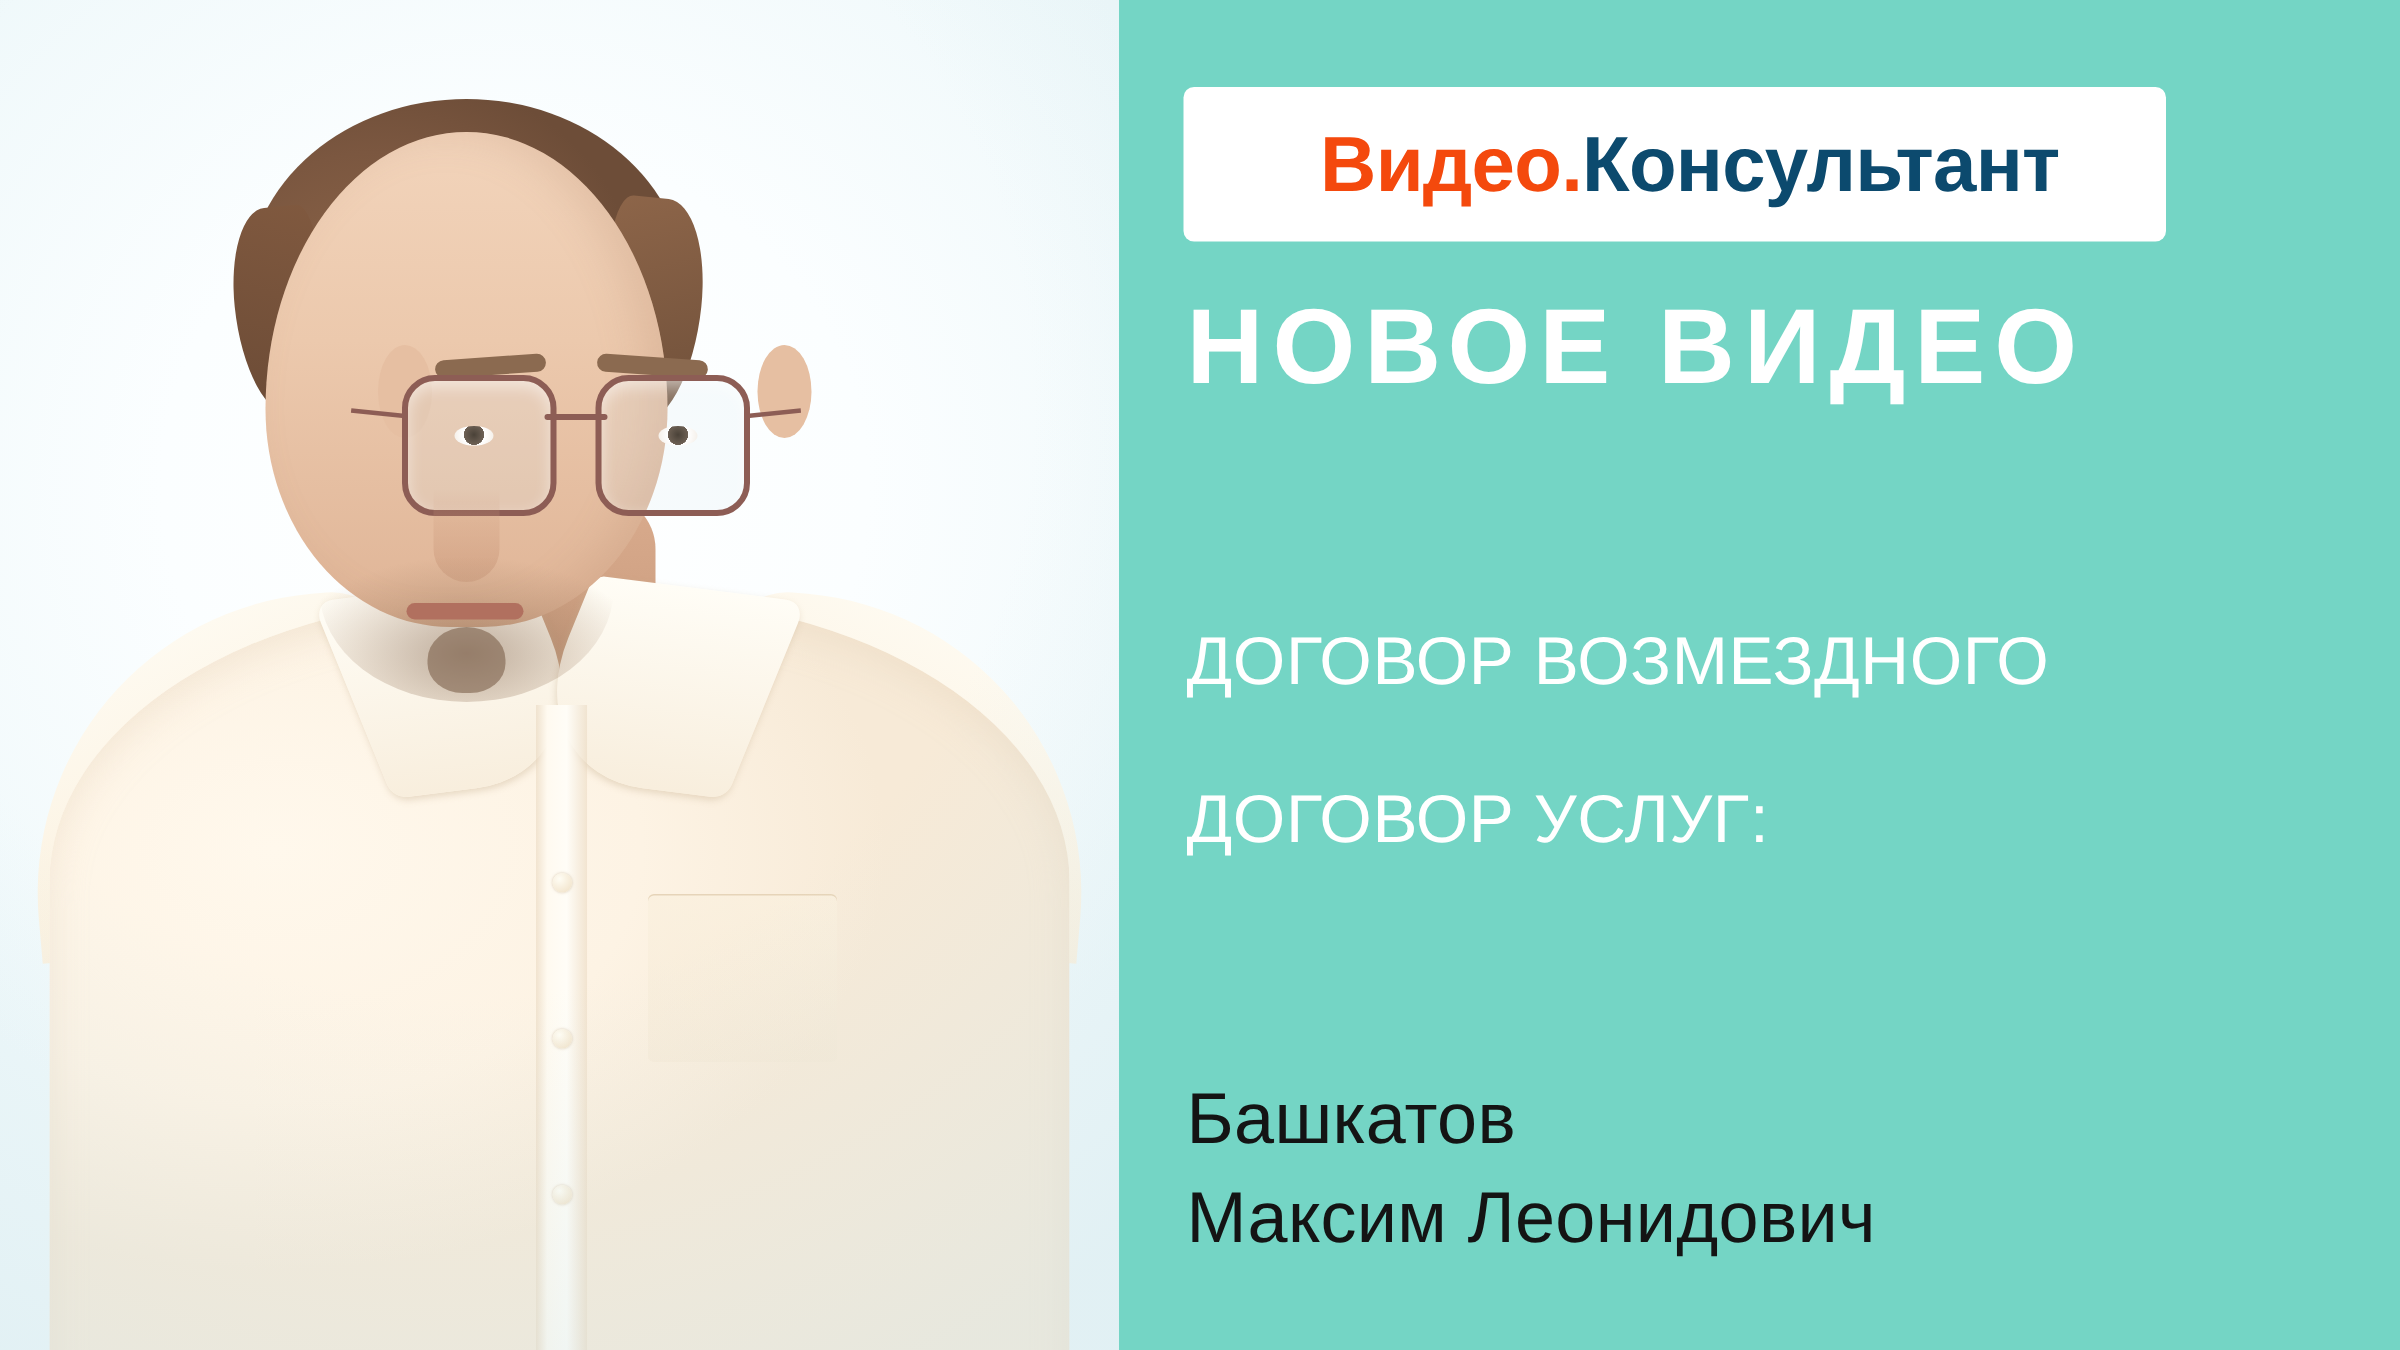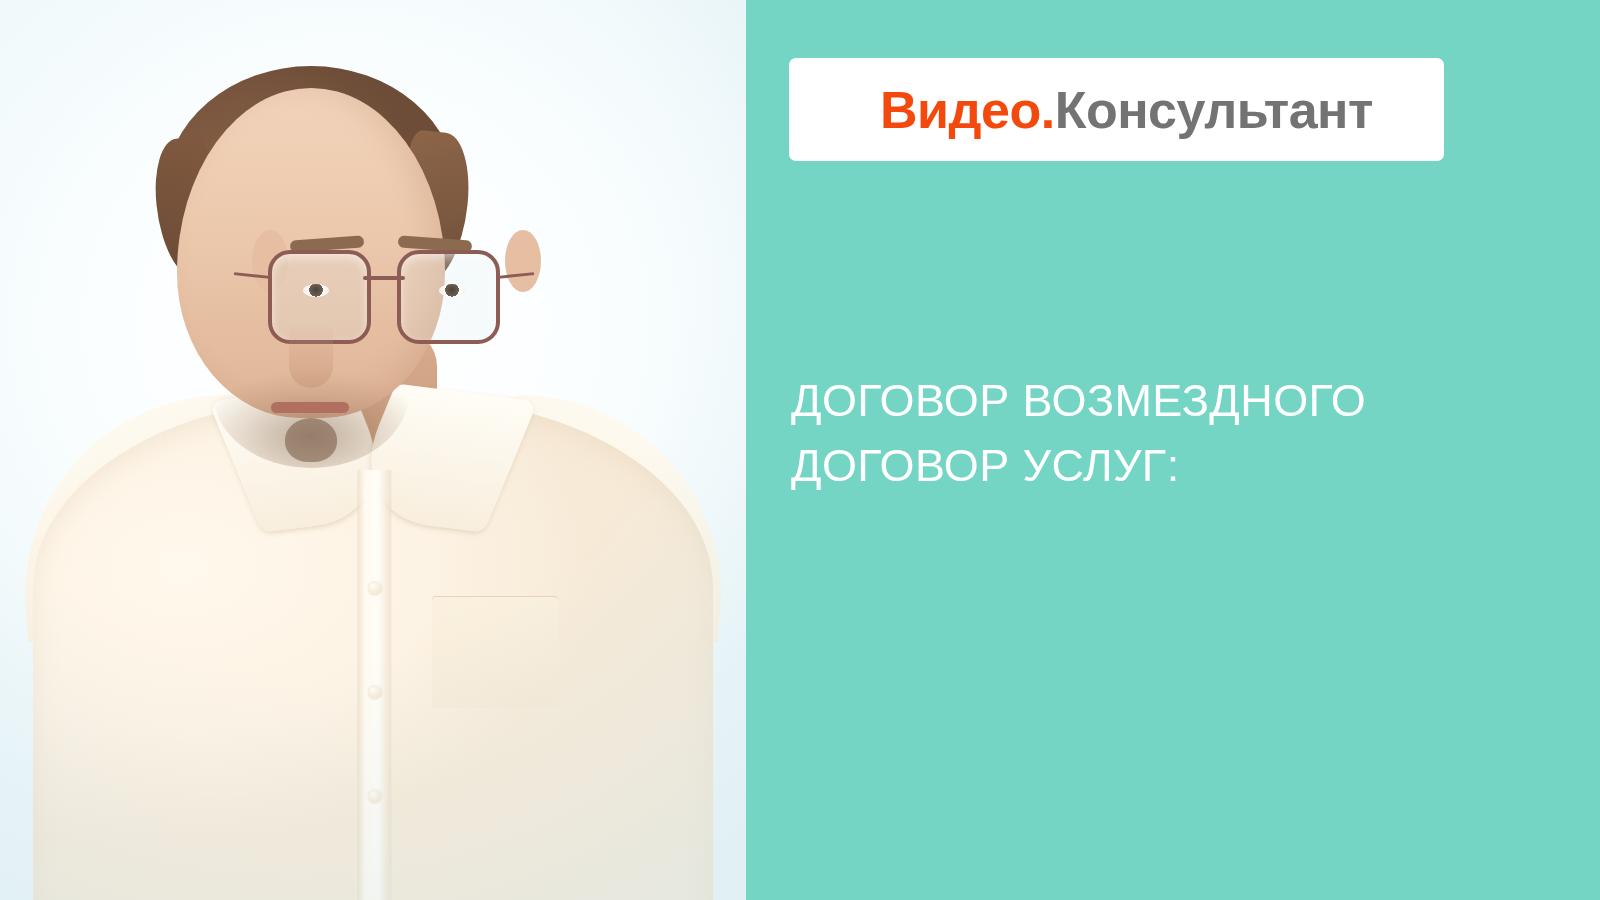--- a/index.html
+++ b/index.html
@@ -247,21 +247,21 @@
   }
   .logo-text {
     font-size: 52px;
     font-weight: bold;
     letter-spacing: -0.5px;
     white-space: nowrap;
     line-height: 1;
   }
   .logo-a { color: #f4490d; margin-left: 20px; }
   .logo-dot { color: #f4490d; }
-  .logo-b { color: #737373; }
+  .logo-b { color: #0c4a6e; }
 
   .headline {
     position: absolute;
     left: 45px; top: 196px;
     font-size: 71px;
     font-weight: bold;
     color: #ffffff;
     letter-spacing: 6px;
     line-height: 1;
     white-space: nowrap;
@@ -270,21 +270,21 @@
   .subtitle {
     position: absolute;
     left: 45px; top: 369px;
     width: 790px;
     font-size: 45px;
     font-weight: 300;
     color: #ffffff;
     line-height: 1.44;
     letter-spacing: .4px;
   }
-  .subtitle .ln { display: block; white-space: nowrap; }
+  .subtitle .ln { display: block; white-space: nowrap; margin-top: 40px; }
 
   .speaker {
     position: absolute;
     left: 45px; top: 714px;
     font-size: 48px;
     font-weight: normal;
     color: #141414;
     line-height: 1.38;
     letter-spacing: .2px;
   }
@@ -342,21 +342,26 @@
   </div>
 
   <div class="teal-pane">
 
     <div class="logo-card">
       <div class="logo-text">
         <span class="logo-a">Видео</span><span class="logo-dot">.</span><span class="logo-b">Консультант</span>
       </div>
     </div>
 
+    <div class="headline">НОВОЕ ВИДЕО</div>
 
     <div class="subtitle">
       <span class="ln">ДОГОВОР ВОЗМЕЗДНОГО</span>
       <span class="ln">ДОГОВОР УСЛУГ:</span>
     </div>
 
+    <div class="speaker">
+      <span class="ln">Башкатов</span>
+      <span class="ln">Максим Леонидович</span>
+    </div>
 
   </div>
 </div>
 
 </body></html>

